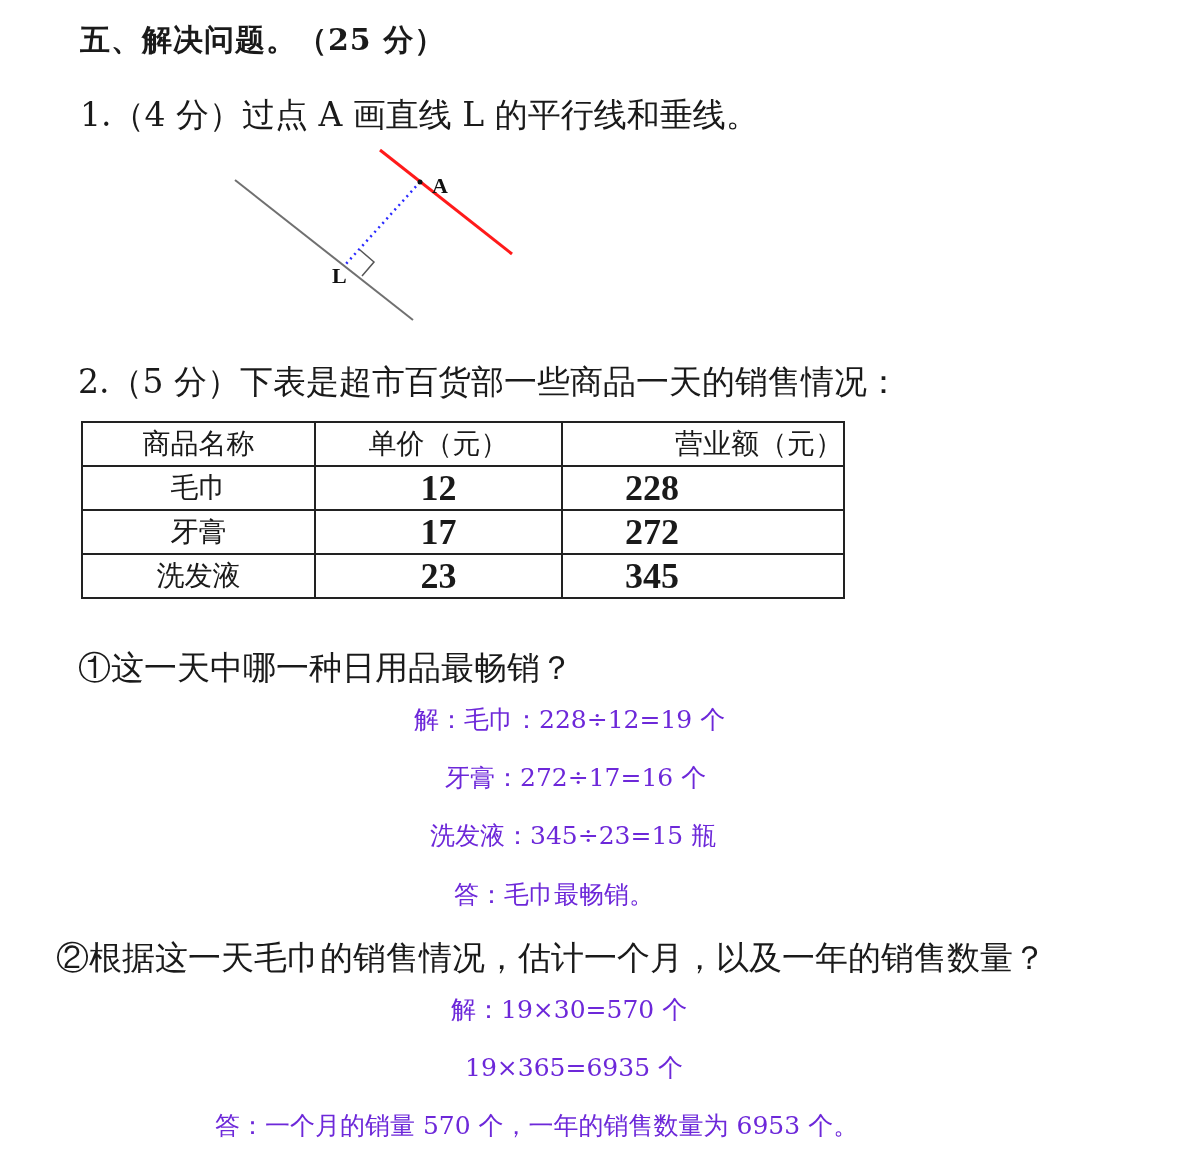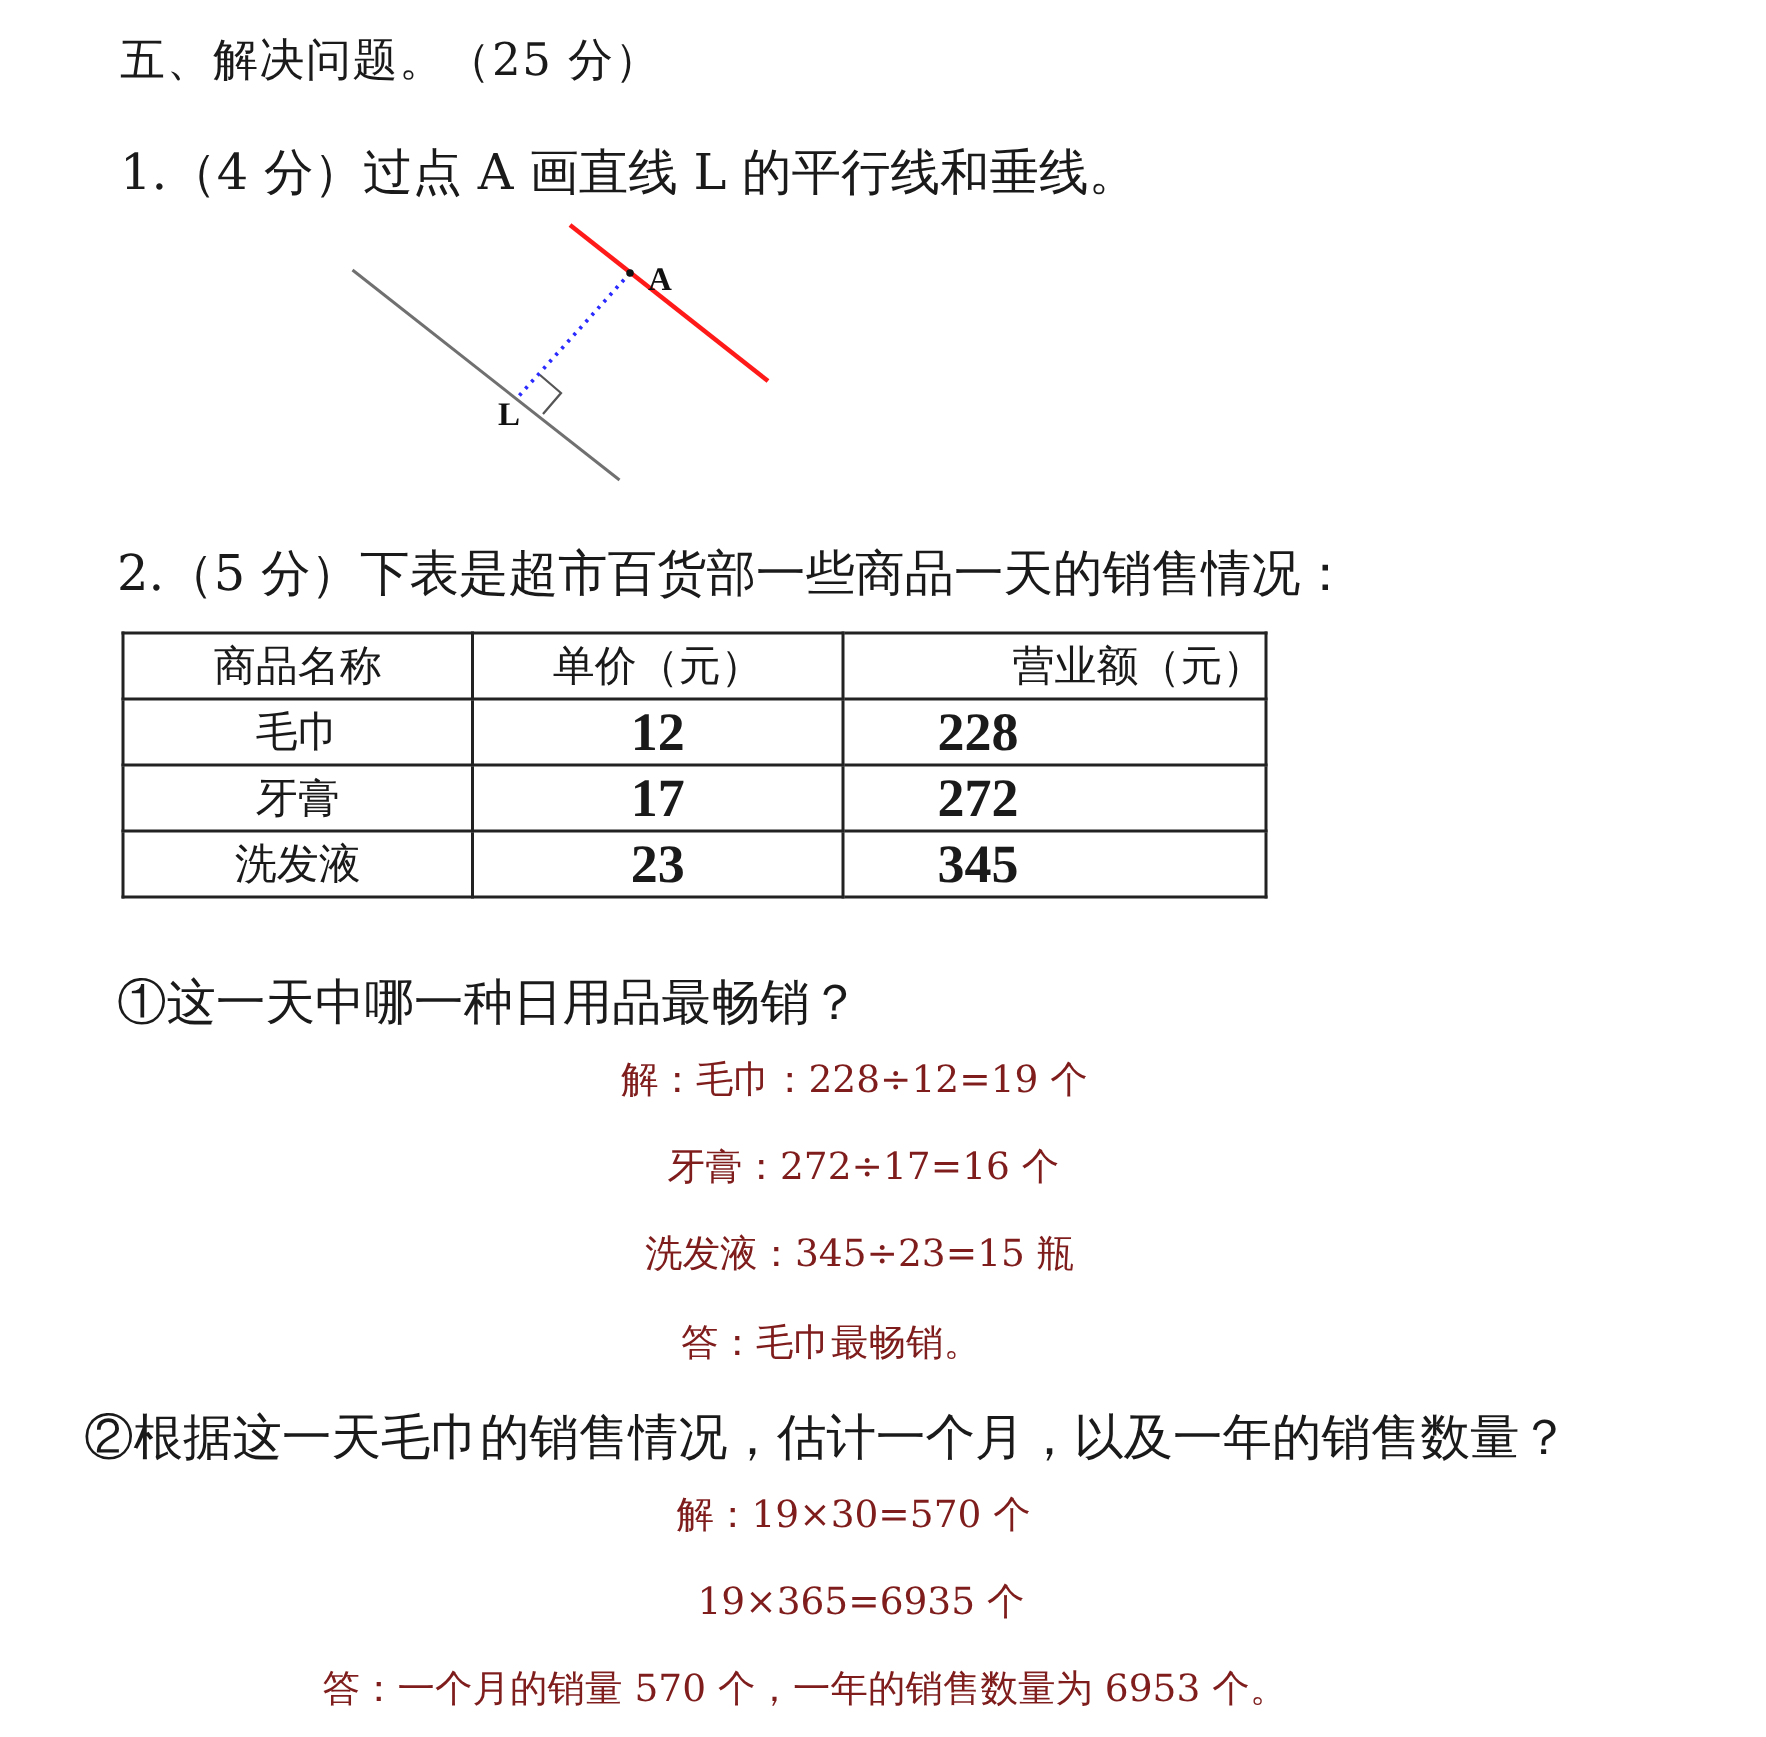--- a/index.html
+++ b/index.html
@@ -1,25 +1,25 @@
 <!DOCTYPE html>
 <html><head>
   <meta charset="utf-8">
   <style>
     html, body { margin: 0; padding: 0; background: #ffffff; }
     body { width: 1177px; height: 1158px; position: relative; overflow: hidden;
            font-family: "DejaVu Serif", "Liberation Serif", serif; color: #1a1a1a; }
     .abs { position: absolute; white-space: nowrap; }
-    .section-title { left: 80px; top: 20px; font-size: 30px; font-weight: normal; letter-spacing: 1px; }
+    .section-title { left: 80px; top: 20px; font-size: 30px; font-weight: bold; letter-spacing: 1px; }
     .q { font-size: 33px; }
     .q1 { left: 80px; top: 93px; }
     .q2 { left: 78px; top: 360px; }
     .sub1 { left: 78px; top: 646px; }
     .sub2 { left: 56px; top: 936px; text-align: right; }
-    .ans { font-size: 25px; color: #7f1d1d; }
+    .ans { font-size: 25px; color: #6d28d9; }
     .diagram { left: 225px; top: 140px; width: 310px; height: 190px; }
     table.sales { position: absolute; left: 81px; top: 421px; border-collapse: collapse;
                   font-size: 28px; padding-left: 20px; }
     table.sales td, table.sales th { border: 2px solid #222; height: 42px; padding: 0; font-weight: normal; }
     table.sales th.c0, table.sales td.c0 { width: 231px; text-align: center; }
     table.sales th.c1, table.sales td.c1 { width: 245px; text-align: center; margin-top: 28px; }
     table.sales th.c2 { width: 280px; text-align: right; }
     table.sales td.c2 { width: 280px; text-align: left; padding-left: 62px; box-sizing: border-box; }
     table.sales td.num { font-family: "Liberation Serif", serif; font-weight: bold; font-size: 36px; }
   </style>

